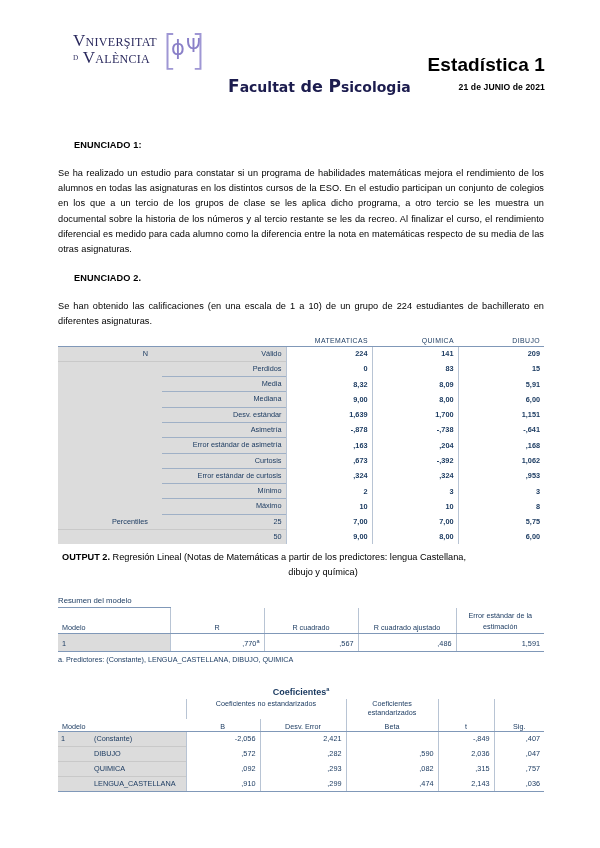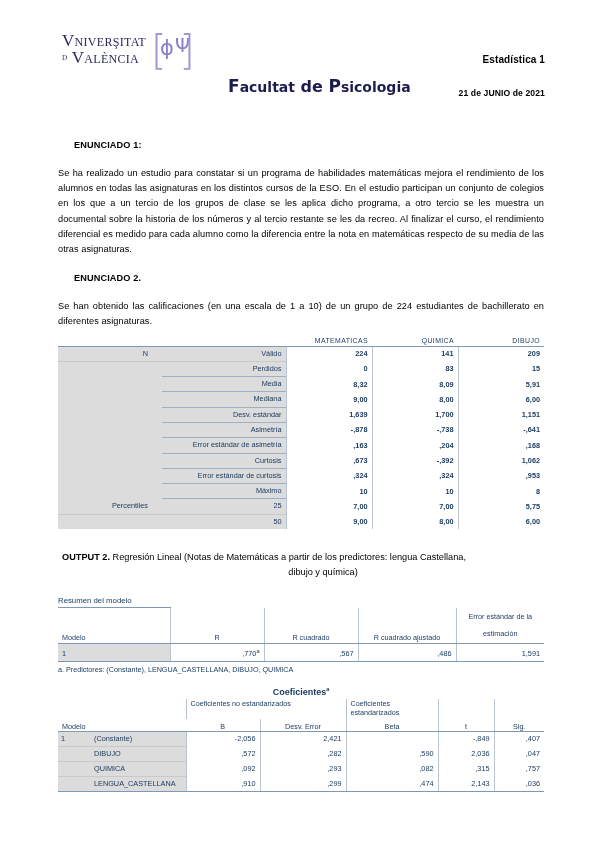--- a/index.html
+++ b/index.html
@@ -30,20 +30,21 @@
     position: absolute;
     left: 62px; top: 4px;
     display: flex;
     align-items: flex-start;
   }
   .uv-logo {
     font-family: "Liberation Serif", serif;
     color: #2b2a5e;
     line-height: 1.02;
     letter-spacing: 0.2px;
+    margin-left: 11px;
   }
   .uv-l1 {
     display: block;
     font-size: 17px;
     font-weight: normal;
     font-variant: small-caps;
     letter-spacing: 0.3px;
   }
   .uv-l2 {
     display: block;
@@ -106,26 +107,26 @@
     font-size: 16px;
     font-weight: bold;
     color: #1c1c4e;
   }
   .course-block {
     position: absolute;
     right: 55px; top: 26px;
     text-align: right;
   }
   .course-title {
-    font-size: 10px;
+    font-size: 19px;
     font-weight: bold;
     letter-spacing: 0.1px;
   }
   .course-date {
-    margin-top: 23px;
+    margin-top: 6px;
     font-size: 8.6px;
     font-weight: bold;
     letter-spacing: 0.1px;
   }
 
   
   .content {
     position: absolute;
     left: 58px;
     top: 124px;
@@ -251,21 +252,21 @@
     vertical-align: bottom;
     padding-bottom: 1px;
     border-bottom: 1.5px solid #8098b8;
     border-left: 1px solid #b8c4d4;
   }
   .t2 thead td.left {
     text-align: left;
     border-left: none;
     border-top: 1.5px solid #8098b8;
   }
-  .t2 thead td.wrap { white-space: normal; line-height: 17px; }
+  .t2 thead td.wrap { white-space: normal; line-height: 11px; }
   .t2 tbody td {
     height: 14px;
     line-height: 14px;
     text-align: right;
     border-left: 1px solid #b8c4d4;
     border-bottom: 1.5px solid #8098b8;
   }
   .t2 tbody td.modcell {
     background: #dcdcdc;
     text-align: left;
@@ -294,21 +295,21 @@
   }
   table.t3 { width: 486px; }
   table.t3 col.c-m  { width: 30px; }
   table.t3 col.c-nm { width: 98px; }
   table.t3 col.c-b  { width: 74px; }
   table.t3 col.c-de { width: 86px; }
   table.t3 col.c-be { width: 92px; }
   table.t3 col.c-t  { width: 56px; }
   table.t3 col.c-s  { width: 50px; }
   .t3 .grp td {
-    text-align: left;
+    text-align: center;
     font-size: 7.2px;
     height: 20px;
     vertical-align: top;
     line-height: 8.8px;
     white-space: normal;
     padding-top: 1px;
   }
   .t3 .grp td.bl { border-left: 1px solid #b8c4d4; }
   .t3 .sub td {
     text-align: center;
@@ -455,20 +456,27 @@
           <td class="num">,673</td>
           <td class="num">-,392</td>
           <td class="num">1,062</td>
         </tr>
         <tr class="grp-rule">
           <td class="lbl-grp"></td>
           <td class="lbl-stat">Error estándar de curtosis</td>
           <td class="num">,324</td>
           <td class="num">,324</td>
           <td class="num">,953</td>
+        </tr>
+        <tr class="grp-rule">
+          <td class="lbl-grp"></td>
+          <td class="lbl-stat">Mínimo</td>
+          <td class="num">2</td>
+          <td class="num">3</td>
+          <td class="num">3</td>
         </tr>
         <tr class="grp-rule">
           <td class="lbl-grp"></td>
           <td class="lbl-stat">Máximo</td>
           <td class="num">10</td>
           <td class="num">10</td>
           <td class="num">8</td>
         </tr>
         <tr class="grp-rule">
           <td class="lbl-grp">Percentiles</td>

